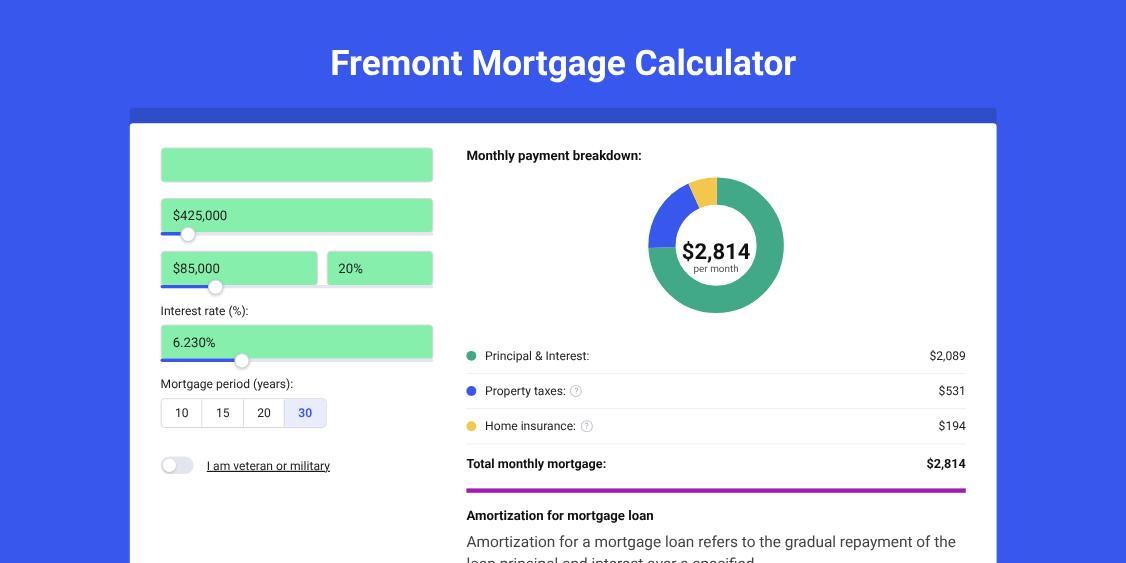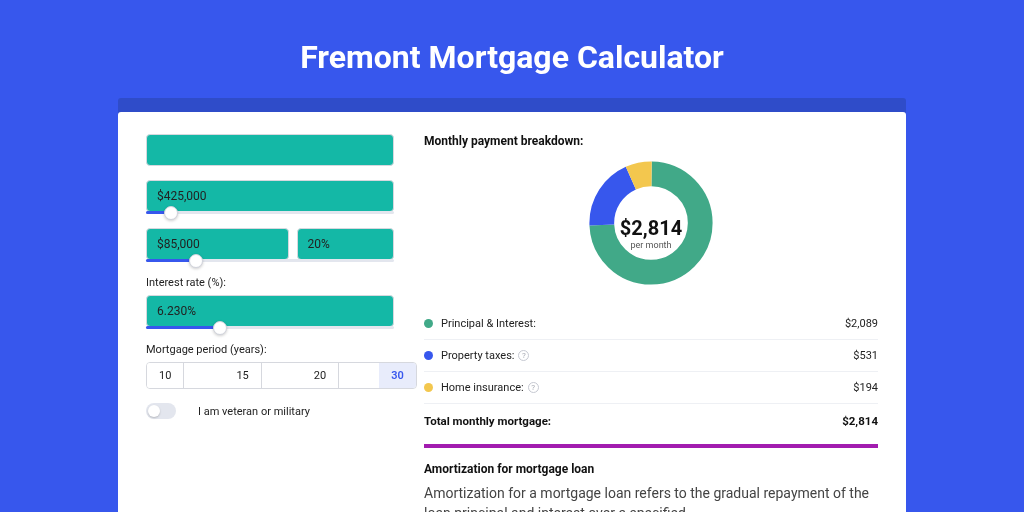--- a/index.html
+++ b/index.html
@@ -4,33 +4,33 @@
 <style>
   * { margin:0; padding:0; box-sizing:border-box; font-family: -apple-system, BlinkMacSystemFont, "Segoe UI", Roboto, Arial, sans-serif; }
   body { background:#3757ed; width:1024px; height:512px; overflow:hidden; }
   .outer { width:1024px; height:496px; position:relative; }
   .page-title { text-align:center; color:#fff; font-size:32px; font-weight:700; padding:38px 0 22px; }
   .card-wrap { margin:0 auto; width:788px; background:#2f4cc9; border-radius:3px 3px 0 0; padding-top:14px; }
   .card { background:#fff; border-radius:3px 3px 0 0; padding:22px 28px 0 28px; display:flex; gap:30px; height:400px; }
   .left { width:248px; }
   .right { flex:1; }
   .lbl { font-size:11px; color:#222; margin-bottom:6px; display:block; }
-  .field { width:100%; height:32px; border:1px solid #d6d8de; border-radius:4px; padding:0 10px; font-size:12px; color:#222; background:#14b8a6; }
+  .field { width:100%; height:32px; border:1px solid #d6d8de; border-radius:4px; padding:0 10px; font-size:12px; color:#222; background:#86efac; }
   .group { margin-bottom:14px; position:relative; }
   .slider-track { position:relative; height:3px; background:#e3e6ee; border-radius:3px; margin-top:-1px; }
   .slider-fill { position:absolute; top:0; left:0; height:3px; background:#3757ed; border-radius:3px; }
   .slider-thumb { position:absolute; top:50%; transform:translate(-50%,-50%); width:14px; height:14px; background:#fff; border:1px solid #d0d3dc; border-radius:50%; box-shadow:0 1px 3px rgba(0,0,0,.2); }
   .row-split { display:flex; gap:8px; }
   .row-split .field:first-child { flex:1.6; }
   .row-split .field:last-child { flex:1; }
-  .seg { display:flex; border:1px solid #d6d8de; border-radius:4px; overflow:hidden; width:fit-content;gap:40px; }
+  .seg { display:flex; border:1px solid #d6d8de; border-radius:4px; overflow:hidden; width:fit-content; }
   .seg-btn { padding:6px 12px; font-size:11px; color:#222; background:#fff; border-right:1px solid #d6d8de; cursor:pointer; }
   .seg-btn:last-child { border-right:none; }
   .seg-btn.active { background:#e8ecfb; color:#3757ed; font-weight:600; }
-  .toggle-row { display:flex; align-items:center; gap:22px; margin-top:14px; }
+  .toggle-row { display:flex; align-items:center; gap:12px; margin-top:26px;text-decoration:underline; }
   .toggle { width:30px; height:16px; background:#e3e6ee; border-radius:10px; position:relative; }
   .toggle::after { content:""; position:absolute; top:2px; left:2px; width:12px; height:12px; background:#fff; border-radius:50%; box-shadow:0 1px 2px rgba(0,0,0,.2); }
   .right-title { font-size:12px; font-weight:700; color:#111; margin-bottom:10px; }
   .donut-wrap { display:flex; justify-content:center; position:relative; height:150px; }
   .donut-center { position:absolute; top:50%; left:50%; transform:translate(-50%,-50%); text-align:center; }
   .donut-center .amt { font-size:20px; font-weight:700; color:#111; }
   .donut-center .sub { font-size:9px; color:#555; }
   .break-row { display:flex; align-items:center; font-size:11px; color:#222; padding:9px 0; border-bottom:1px solid #eef0f4; }
   .break-row:last-of-type { border-bottom:none; }
   .dot { width:9px; height:9px; border-radius:50%; margin-right:8px; flex-shrink:0; }

